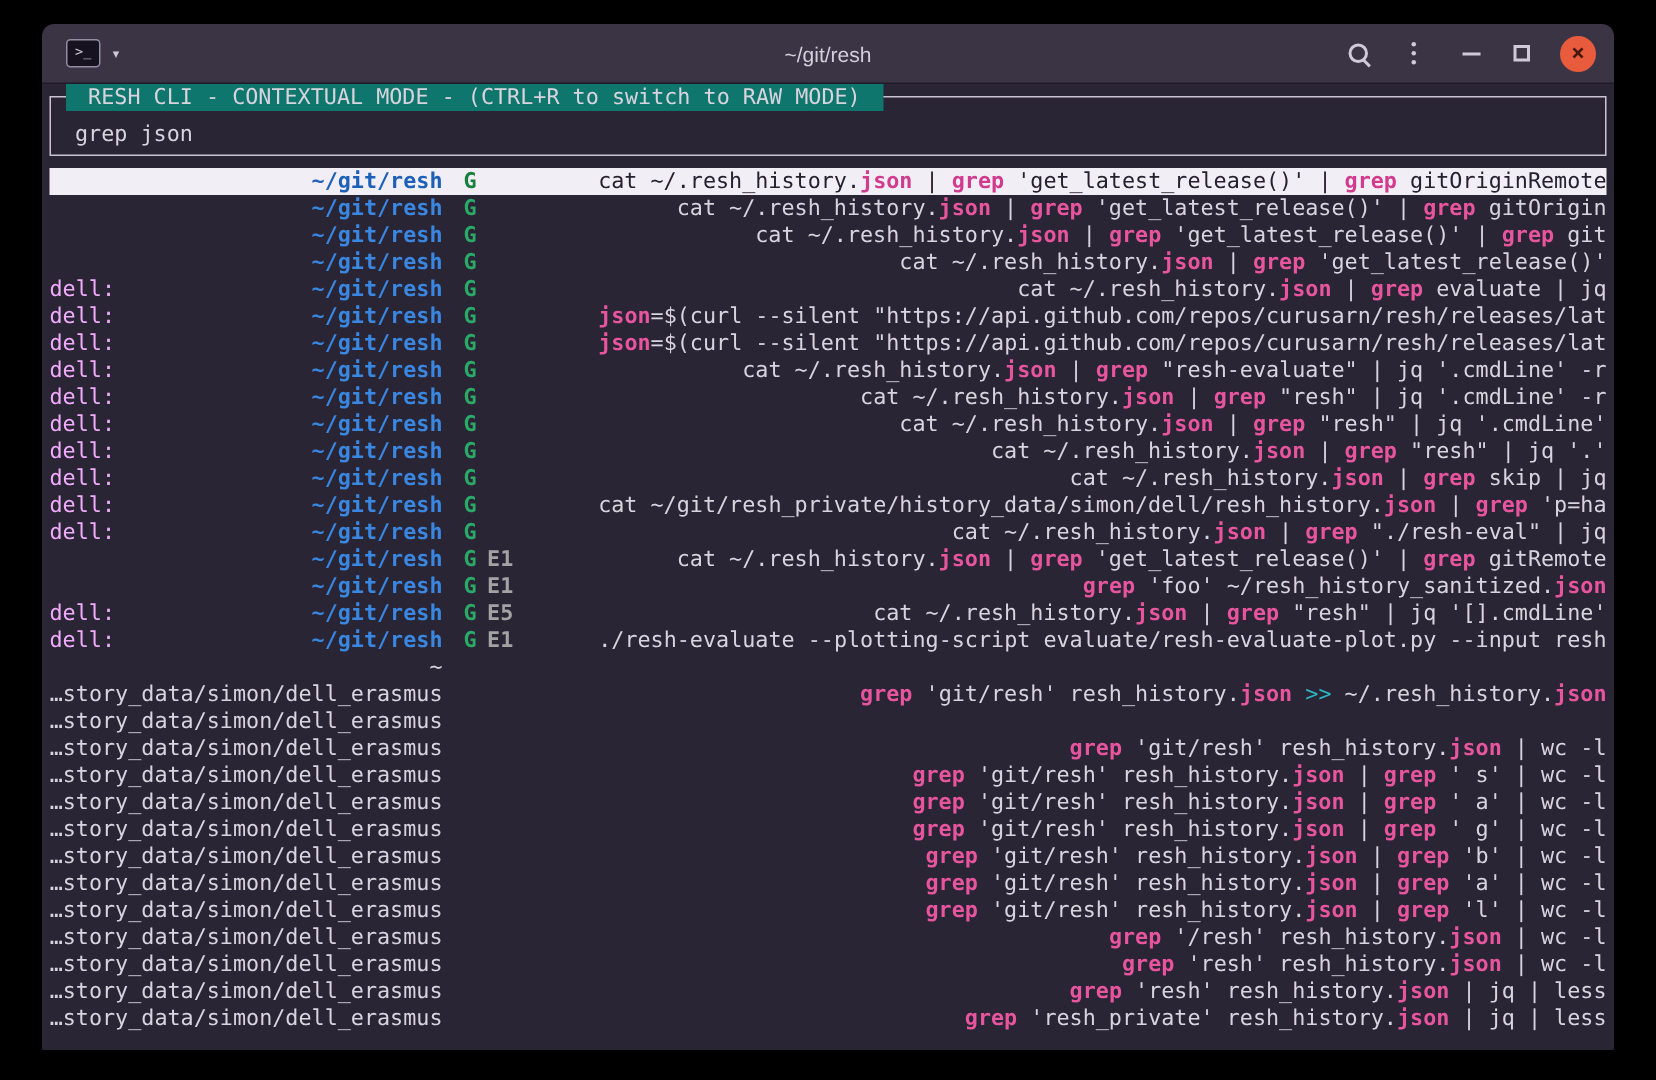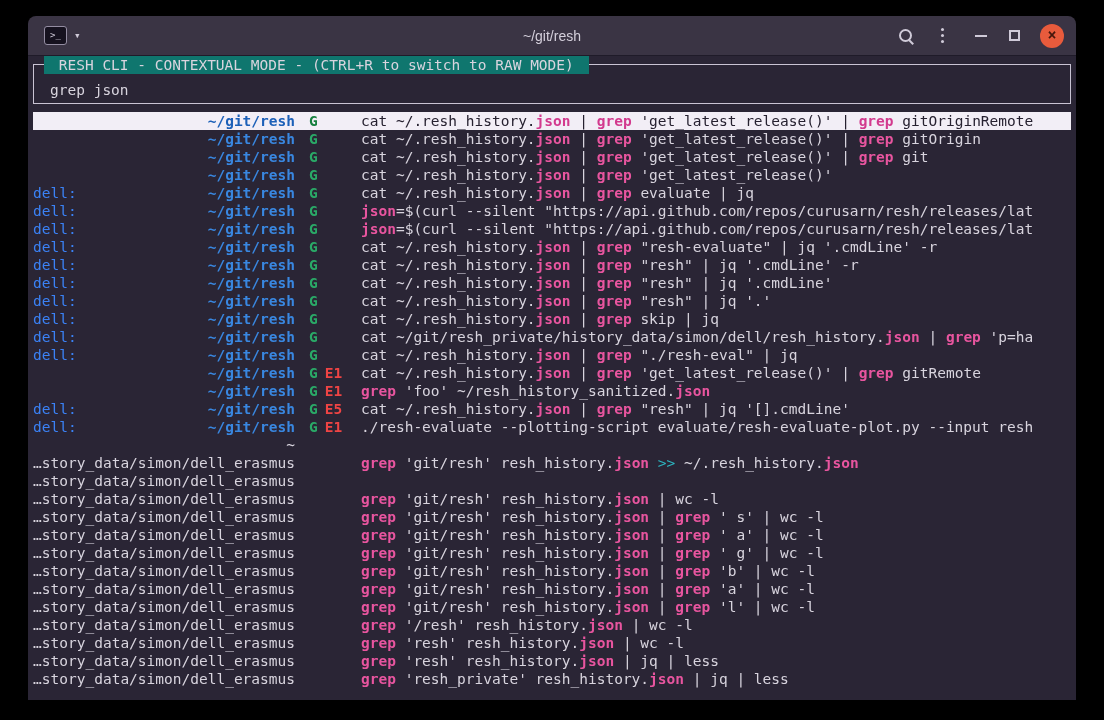--- a/index.html
+++ b/index.html
@@ -35,27 +35,27 @@
   
   .terminal { flex:1; background:#2a2535; color:#d8d4de; font-size:14.5px; line-height:18px;
               padding:2px 5px; overflow:hidden; }
   .resh-box { border:1px solid #c9c4d4; height:40px; position:relative; margin-top:6px; }
   .resh-box-label { position:absolute; top:-9px; left:10px; background:#0f766e; padding:0 6px;
               color:#d8d4de; white-space:pre; }
   .query { position:absolute; left:16px; bottom:4px; white-space:pre; }
   .list { margin-top:8px; }
   .row { display:flex; height:18px; white-space:pre; overflow:hidden; cursor:pointer; }
   .col-left { flex:0 0 262px; display:flex; justify-content:space-between; overflow:hidden; }
-  .host { color:#3b82f6; }
+  .host { color:#f0abfc; }
   .dir-blue { color:#3987e0; font-weight:bold; }
   .dir-plain { color:#d8d4de; }
   .col-flags { flex:0 0 66px; padding-left:14px; display:flex; gap:7px; overflow:hidden; }
   .flag-g { color:#2aa967; font-weight:bold; }
-  .flag-e { color:#ef4444; font-weight:bold; }
-  .col-cmd { flex:1; overflow:hidden; }
+  .flag-e { color:#a3a3a3; font-weight:bold; }
+  .col-cmd { flex:1; overflow:hidden;text-align:right; }
   .seg-plain { color:inherit; }
   .seg-match { color:#e8559f; font-weight:bold; }
   .seg-op { color:#2cb5c0; }
   .row.sel { background:#f2eef6; color:#262130; }
   .row.sel .dir-blue { color:#1c60b8; }
   .row.sel .flag-g { color:#17803f; }
   .row.sel .seg-match { color:#d23a8e; }
 </style>
 </head>
 <body>

